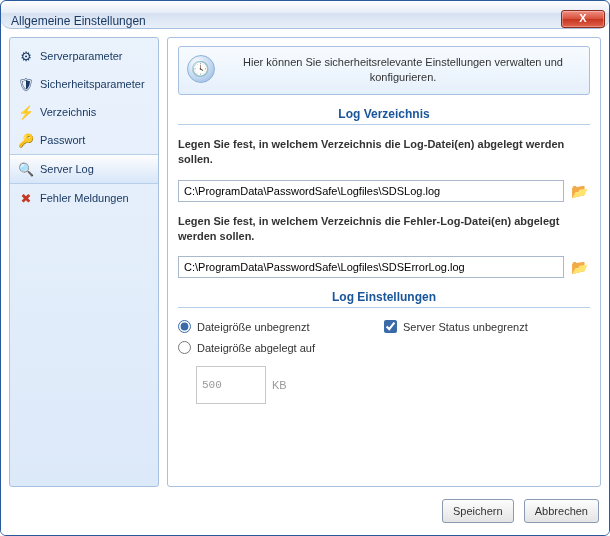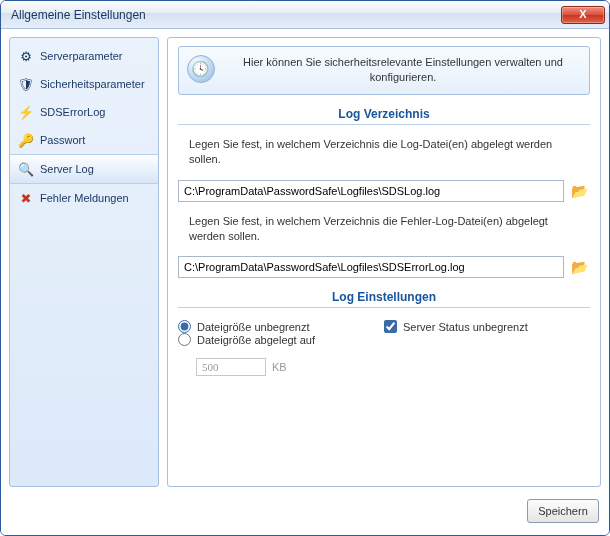--- a/index.html
+++ b/index.html
@@ -18,22 +18,23 @@
     overflow: hidden;
     display: flex;
     flex-direction: column;
     background: #fff;
   }
   .titlebar {
     height: 28px;
     background: linear-gradient(to bottom, #fdfdfe 0%, #e6ecf6 45%, #d6e1f1 46%, #e8eff9 100%);
     border-bottom: 1px solid #a8c0e0;
     display: flex;
-    align-items: center;
+    align-items: flex-end;
     padding: 0 4px 0 10px;
+    border-radius: 10px;
   }
   .titlebar .title {
     flex: 1;
     color: #1b3a63;
     font-size: 12px;
   }
   .close-btn {
     width: 44px;
     height: 18px;
     background: linear-gradient(to bottom, #f08f82 0%, #d9523e 48%, #c53722 52%, #e2614a 100%);
@@ -120,21 +121,22 @@
     font-weight: bold;
     font-size: 12px;
     border-bottom: 1px solid #b8cfe9;
     padding-bottom: 3px;
     margin-top: 4px;
     text-align: center;
   }
   .section-text {
     color: #333;
     line-height: 1.4;
-    margin: 4px 11px;
+    margin: 4px 0;
+    font-weight: bold;
   }
   .path-row {
     display: flex;
     align-items: center;
     gap: 6px;
   }
   .path-input {
     flex: 1;
     height: 22px;
     border: 1px solid #aab8cc;
@@ -148,20 +150,21 @@
     height: 20px;
     display: flex;
     align-items: center;
     justify-content: center;
     cursor: pointer;
     font-size: 14px;
   }
   .settings-grid {
     display: grid;
     grid-template-columns: 1fr 1fr;
+    row-gap: 8px;
     margin-top: 4px;
   }
   .radio-row, .check-row {
     display: flex;
     align-items: center;
     gap: 6px;
     color: #333;
   }
   input[type=radio], input[type=checkbox] {
     accent-color: #3a6aa8;
@@ -169,24 +172,24 @@
   }
   .size-row {
     display: flex;
     align-items: center;
     gap: 6px;
     margin-left: 18px;
     margin-top: 4px;
   }
   .size-input {
     width: 70px;
-    height: 18px;
+    height: 38px;
     border: 1px solid #c8c8c8;
     padding: 2px 5px;
-    font-family: Liberation Serif, serif;
+    font-family: Liberation Mono, monospace;
     font-size: 11px;
     color: #999;
     background: #fff;
   }
   .kb-label { color: #999; }
   .footer {
     height: 40px;
     display: flex;
     justify-content: flex-end;
     align-items: center;
@@ -223,21 +226,21 @@
       <div class="nav-item">
         <span class="nav-icon">⚙</span>
         <span>Serverparameter</span>
       </div>
       <div class="nav-item">
         <span class="nav-icon">🛡</span>
         <span>Sicherheitsparameter</span>
       </div>
       <div class="nav-item">
         <span class="nav-icon">⚡</span>
-        <span>SDSErrorLog</span>
+        <span>Verzeichnis</span>
       </div>
       <div class="nav-item">
         <span class="nav-icon">🔑</span>
         <span>Passwort</span>
       </div>
       <div class="nav-item selected">
         <span class="nav-icon">🔍</span>
         <span>Server Log</span>
       </div>
       <div class="nav-item">
@@ -285,15 +288,16 @@
       <div class="size-row">
         <input class="size-input" type="text" disabled="" value="500" style="">
         <span class="kb-label">KB</span>
       </div>
 
     </div>
   </div>
 
   <div class="footer">
     <button class="btn">Speichern</button>
+    <button class="btn">Abbrechen</button>
   </div>
 
 </div>
 
 </body></html>

